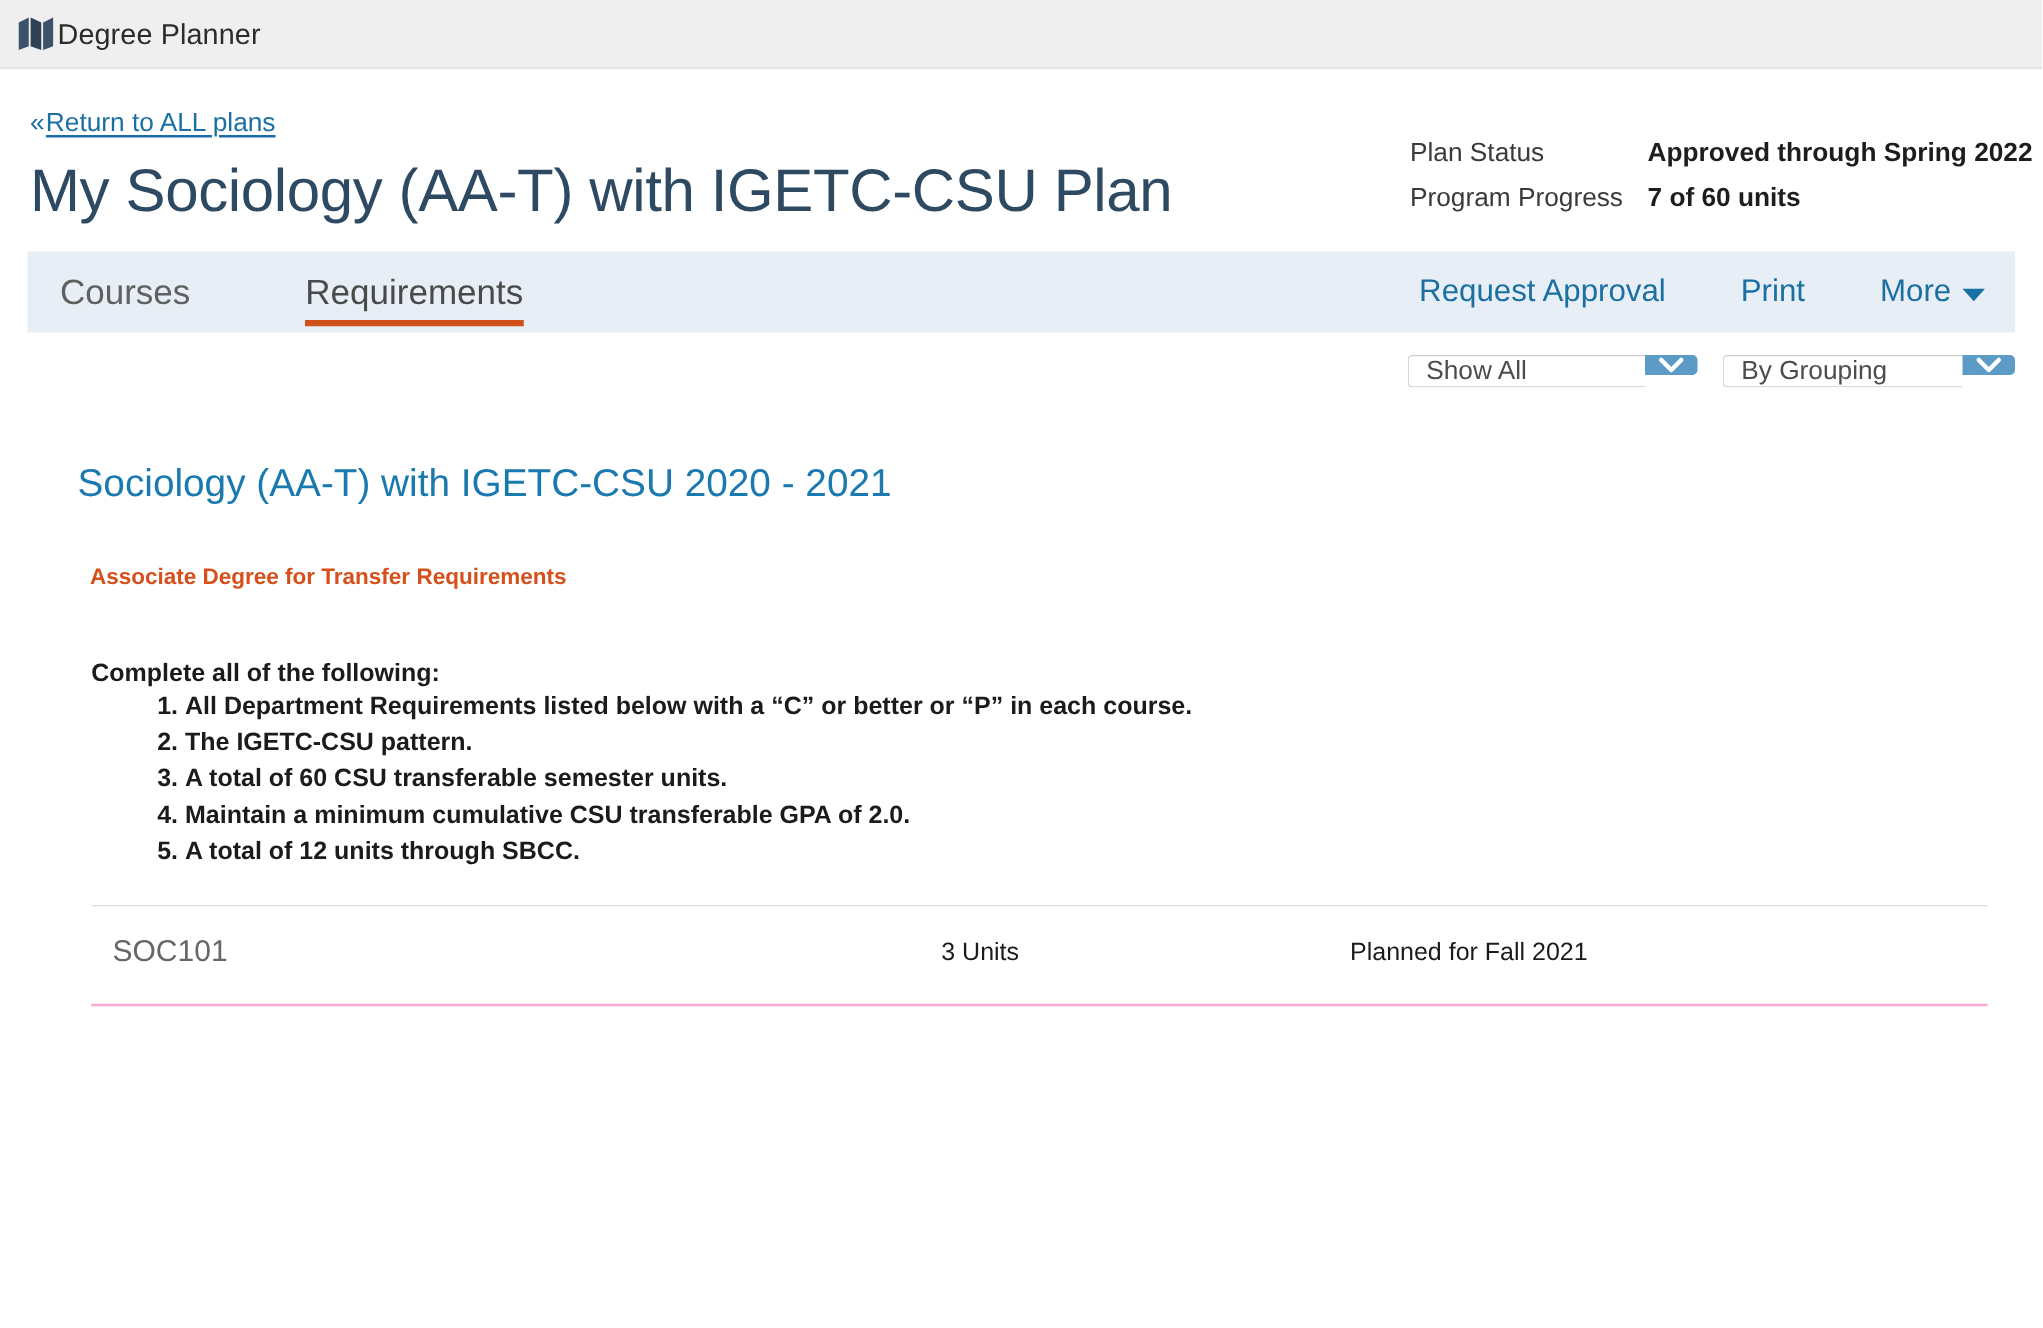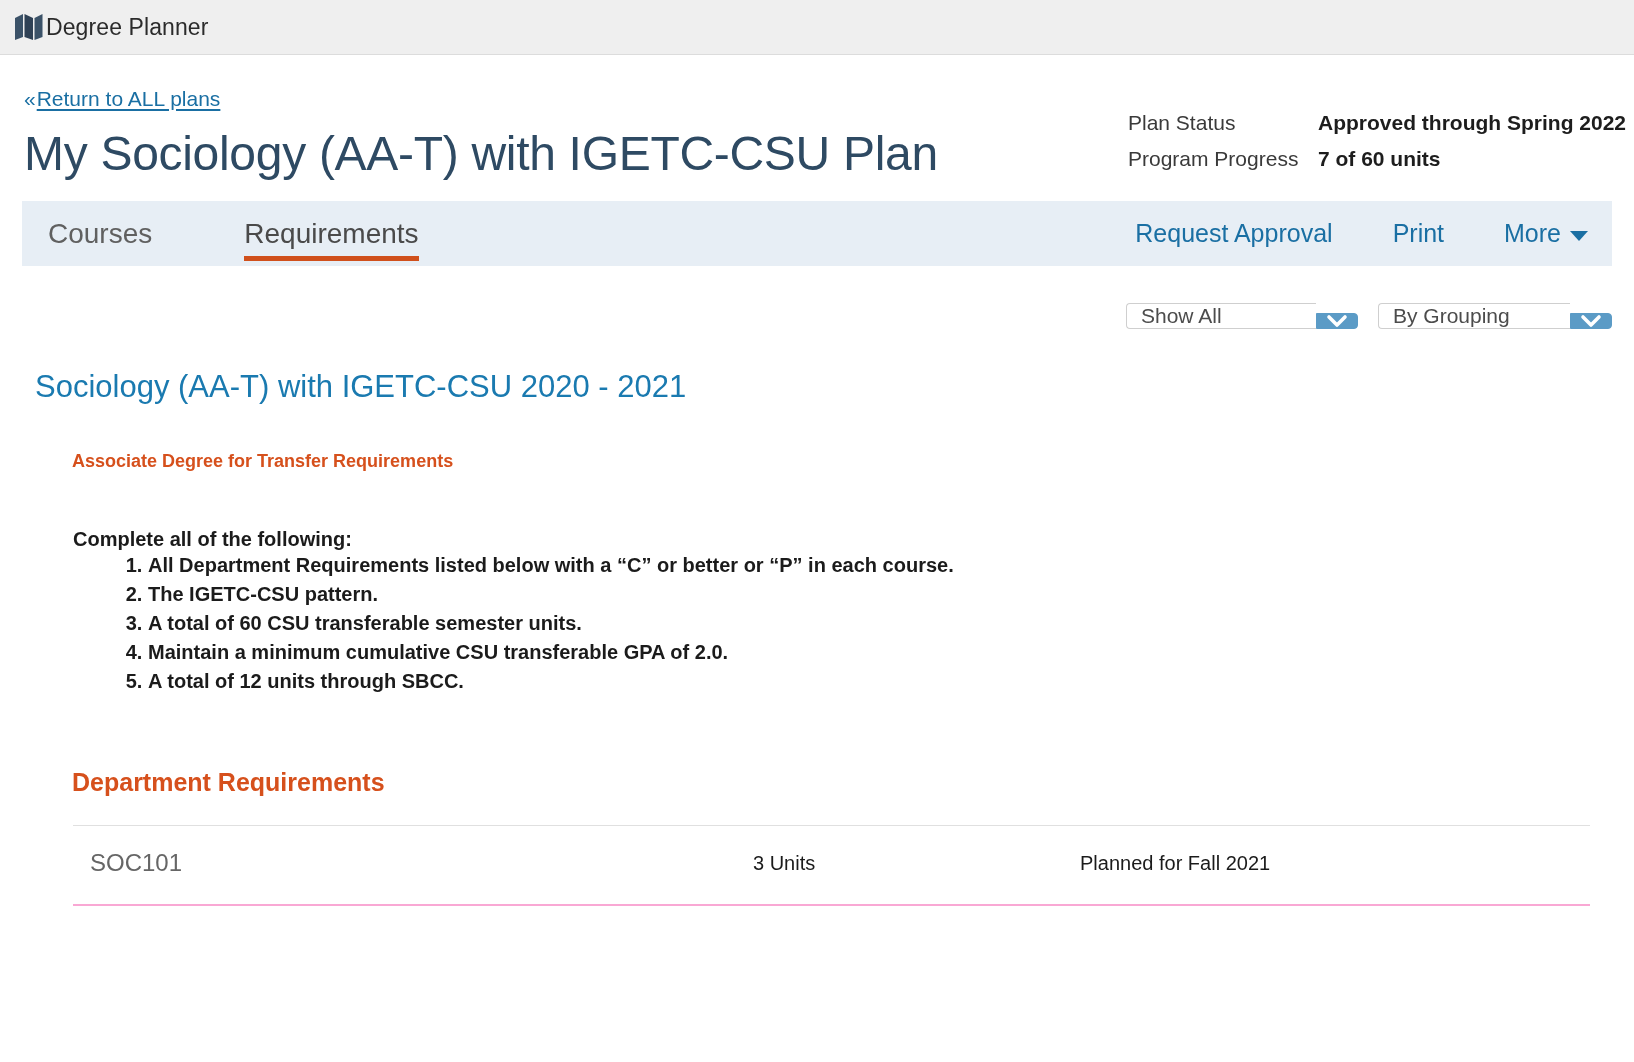--- a/index.html
+++ b/index.html
@@ -148,21 +148,21 @@
 
   
   .filters {
     display: flex;
     justify-content: flex-end;
     padding-right: 22px;
     margin-top: 18px;
   }
   .select-box {
     display: flex;
-    align-items: flex-end;
+    align-items: flex-start;
     height: 45px;
     margin-left: 20px;
     cursor: pointer;
   }
   .select-value {
     background: #ffffff;
     border: 1px solid #cfcfcf;
     border-right: none;
     border-radius: 4px 0 0 4px;
     font-size: 21px;
@@ -185,21 +185,21 @@
   .select-arrow svg { display: block; }
 
   
   .content { padding: 0 22px; }
 
   .program-title {
     font-size: 31px;
     color: #1a7ab0;
     font-weight: 400;
     margin-top: 40px;
-    margin-left: 13px;
+    margin-left: 40px;
   }
 
   .section-heading {
     font-size: 18px;
     font-weight: bold;
     color: #d6501c;
     margin-left: 50px;
     margin-top: 46px;
   }
 
@@ -349,21 +349,20 @@
   <p class="intro-text">Complete all of the following:</p>
 
   <ol class="req-list">
     <li>All Department Requirements listed below with a “C” or better or “P” in each course.</li>
     <li>The IGETC-CSU pattern.</li>
     <li>A total of 60 CSU transferable semester units.</li>
     <li>Maintain a minimum cumulative CSU transferable GPA of 2.0.</li>
     <li>A total of 12 units through SBCC.</li>
   </ol>
 
-  <h3 class="dept-heading">Department Requirements</h3>
 
   <div class="course-table">
     <div class="course-row">
       <div class="course-main">
         <div class="course-code">SOC101</div>
       </div>
       <div class="course-units">3 Units</div>
       <div class="course-status">Planned for Fall 2021</div>
     </div>
   </div>

